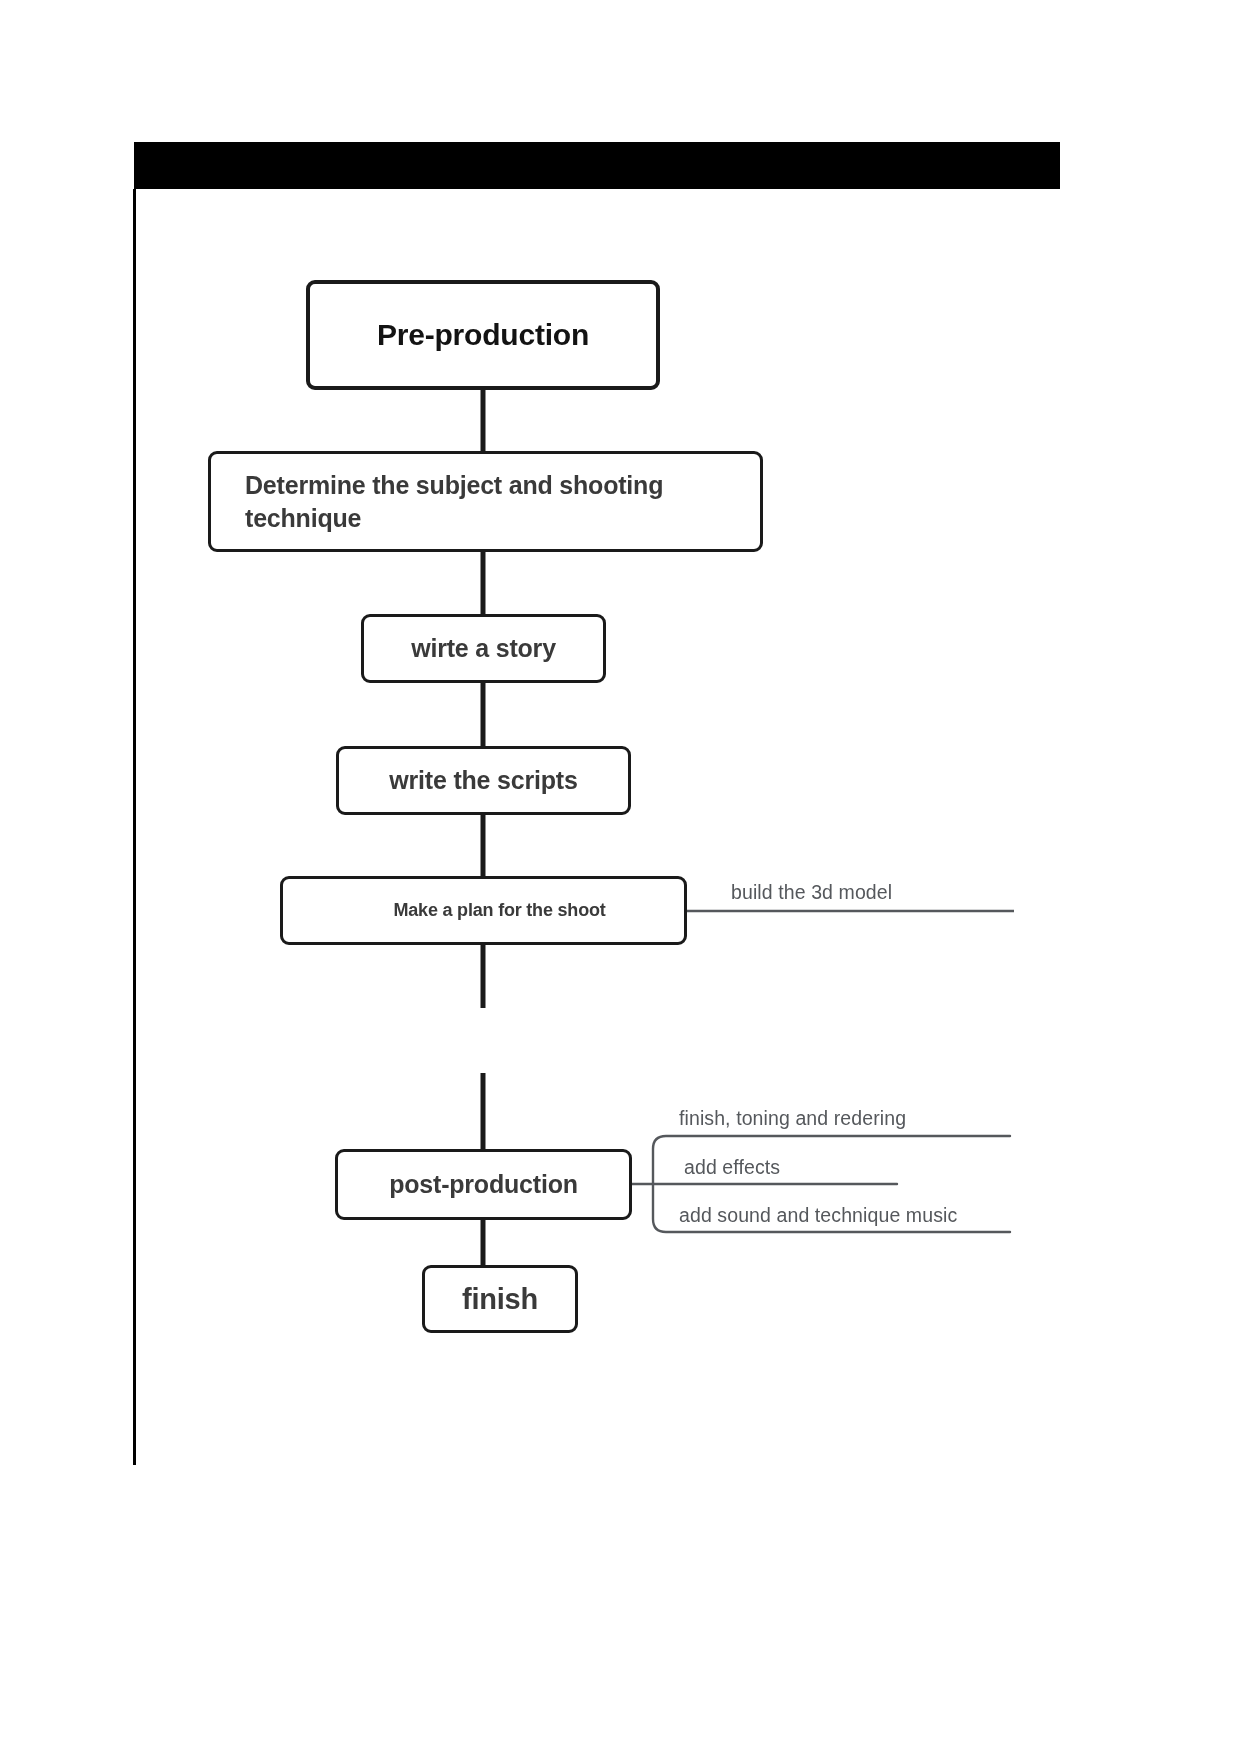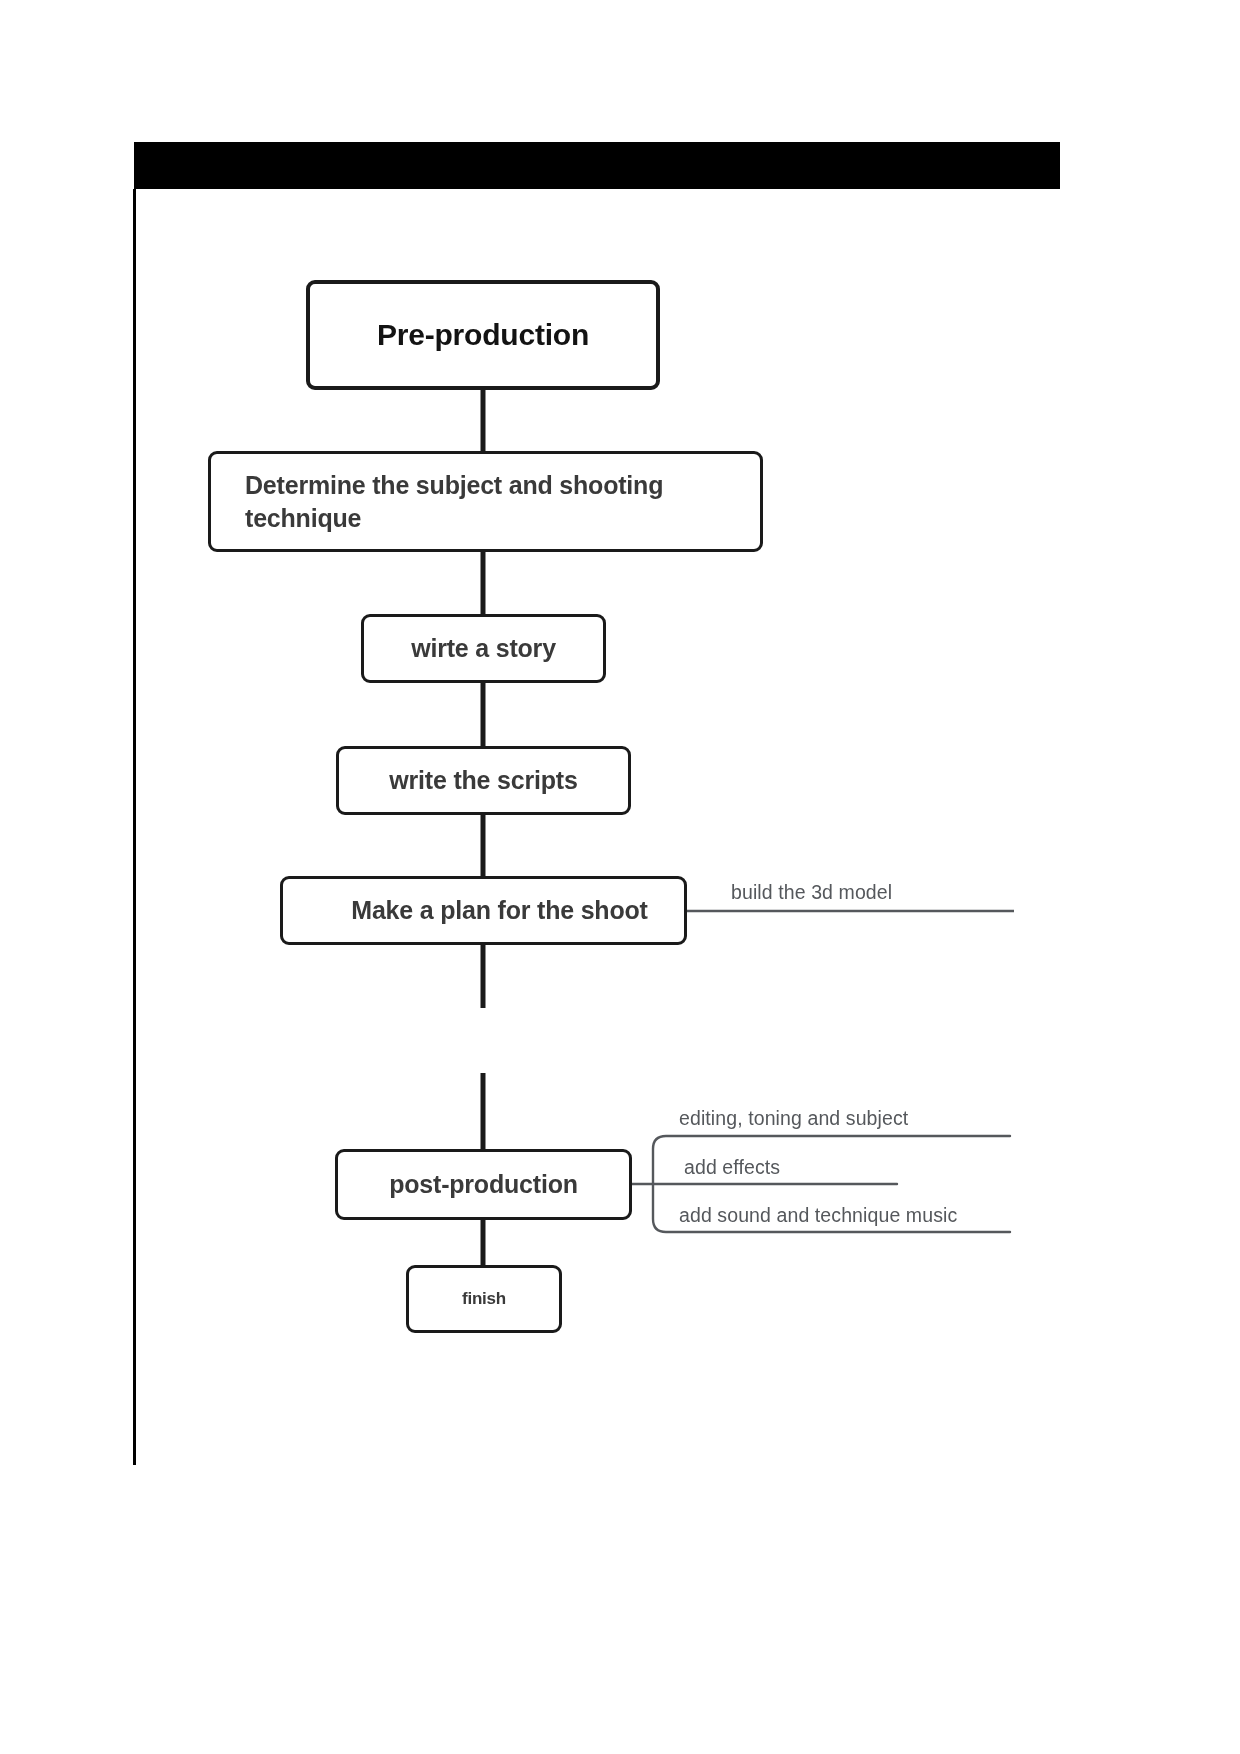--- a/index.html
+++ b/index.html
@@ -92,34 +92,34 @@
   #node-write-story {
     left: 361px;  top: 614px;  width: 245px; height: 69px;
     font-size: 25px;
   }
   #node-write-scripts {
     left: 336px;  top: 746px;  width: 295px; height: 69px;
     font-size: 25px;
   }
   #node-make-plan {
     left: 280px;  top: 876px;  width: 407px; height: 69px;
-    font-size: 25px;
+    font-size: 18px;
     padding-left: 32px;
   }
   #node-shooting {
     left: 385px;  top: 1006px;  width: 198px; height: 69px;
     font-size: 25px;
   }
   #node-post-production {
     left: 335px;  top: 1149px;  width: 297px; height: 71px;
     font-size: 25px;
   }
   #node-finish {
-    left: 406px;  top: 1265px;  width: 156px; height: 68px;
-    font-size: 17px;
+    left: 422px;  top: 1265px;  width: 156px; height: 68px;
+    font-size: 29px;
   }
 
   
   .branch-label {
     position: absolute;
     color: #55585c;
     font-size: 19.5px;
     font-weight: normal;
     white-space: nowrap;
     z-index: 3;
@@ -196,20 +196,20 @@
     <div class="node center" id="node-post-production">
       <span class="label">post-production</span>
     </div>
 
     <div class="node center" id="node-finish">
       <span class="label">finish</span>
     </div>
 
     <div class="branch-label" id="branch-3d-model">build the 3d model</div>
 
-    <div class="branch-label" id="branch-editing">editing, toning and subject</div>
+    <div class="branch-label" id="branch-editing">finish, toning and redering</div>
 
     <div class="branch-label" id="branch-add-effects">add effects</div>
 
     <div class="branch-label" id="branch-add-sound">add sound and technique music</div>
 
   </div>
 </div>
 
 </body></html>

